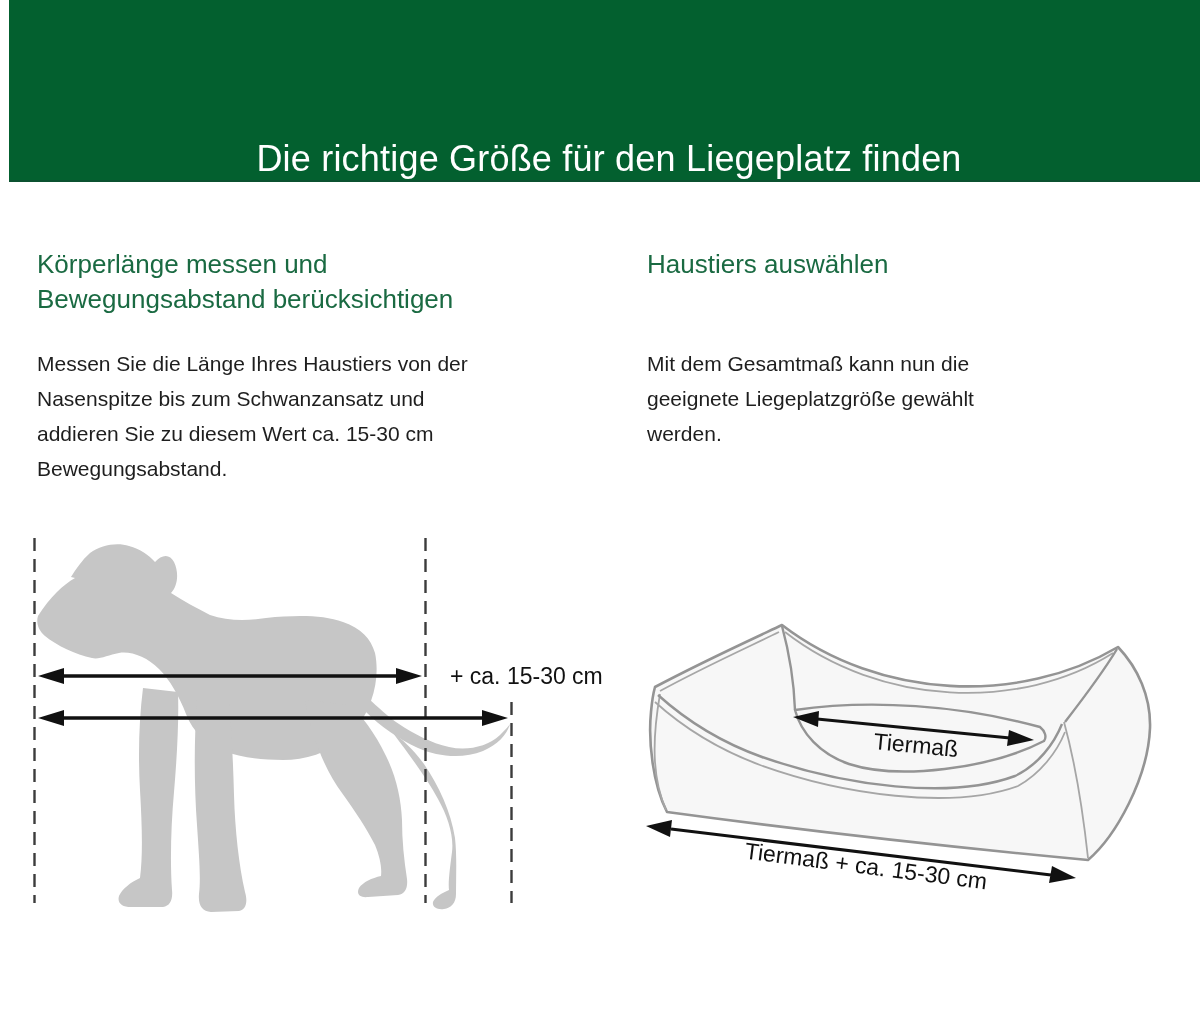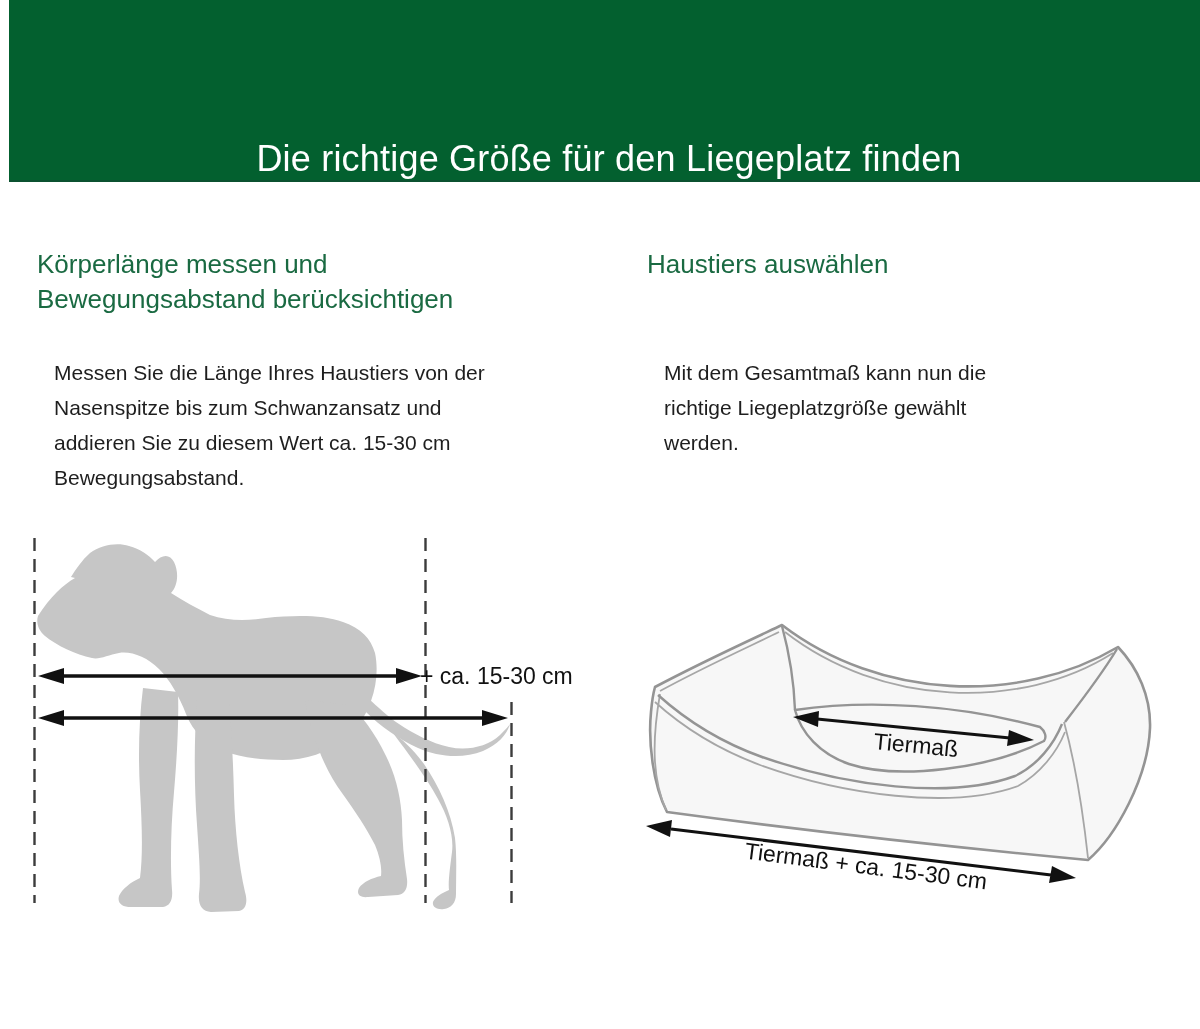--- a/index.html
+++ b/index.html
@@ -42,33 +42,33 @@
   .col p {
     margin: 0;
     color: #1e1e1e;
     font-size: 21px;
     font-weight: 400;
     line-height: 35px;
     white-space: pre-line;
   }
   .col-left  { left: 37px;  top: 247px; }
   .col-right { left: 647px; top: 247px; }
-  .col .body { position: absolute; left: 0; top: 108px; width: 480px; margin-left: 17px; }
+  .col .body { position: absolute; left: 0; top: 99px; width: 480px; }
   svg.diagram {
     position: absolute;
     left: 0; top: 0;
     pointer-events: none;
   }
   .fig-label {
     position: absolute;
     color: #111111;
     font-size: 23px;
     white-space: nowrap;
   }
-  .dog-measure-label { left: 420px; top: 663px; }
+  .dog-measure-label { left: 450px; top: 663px; }
   .bed-inner-label {
     left: 856px; top: 732px;
     width: 120px;
     text-align: center;
     transform: rotate(5.5deg);
     transform-origin: center;
   }
   .bed-outer-label {
     left: 736px; top: 853px;
     width: 260px;
@@ -91,21 +91,21 @@
 Bewegungsabstand berücksichtigen</h2>
     <p class="body">Messen Sie die Länge Ihres Haustiers von der
 Nasenspitze bis zum Schwanzansatz und
 addieren Sie zu diesem Wert ca. 15-30 cm
 Bewegungsabstand.</p>
   </section>
 
   <section class="col col-right">
     <h2>Haustiers auswählen</h2>
     <p class="body">Mit dem Gesamtmaß kann nun die
-richtige Liegeplatzgröße gewählt
+geeignete Liegeplatzgröße gewählt
 werden.</p>
   </section>
 
   <svg class="diagram" width="1200" height="1029" viewBox="0 0 1200 1029">
 
     <g>
 
       <g fill="#c6c6c6" stroke="none">
         <path d="
           M 38 616

